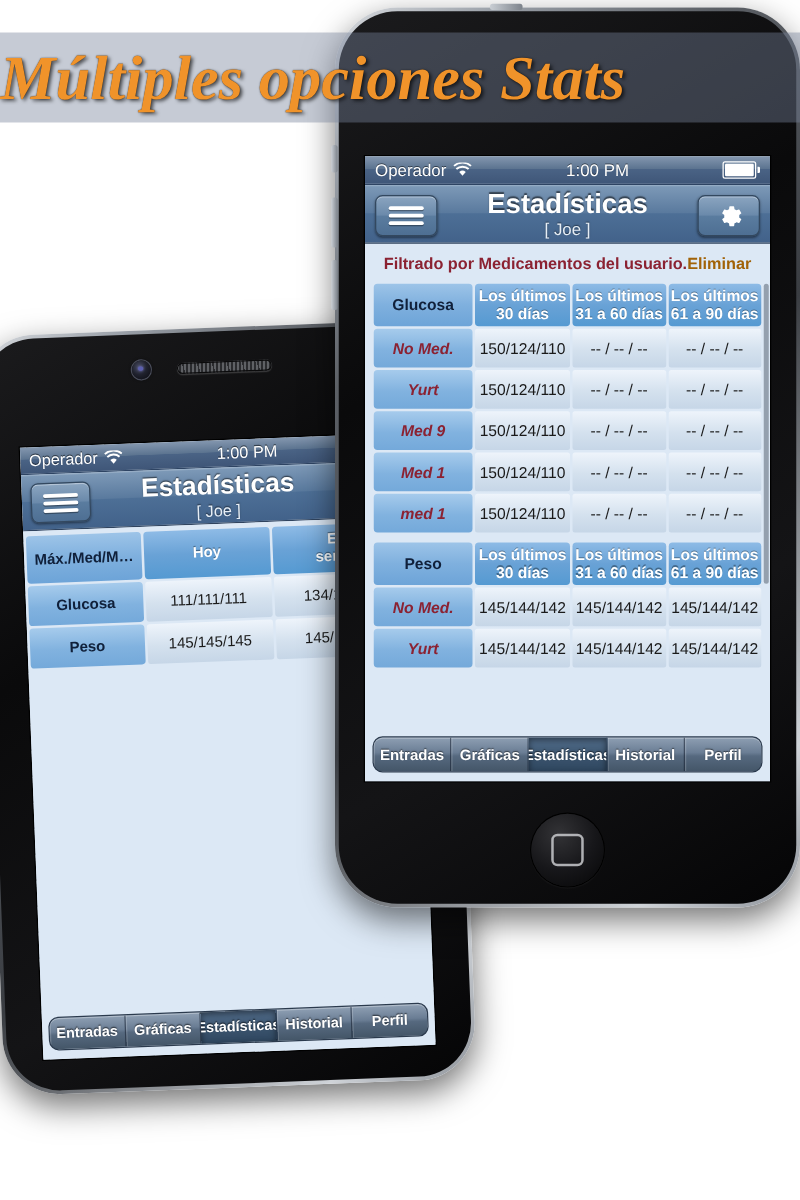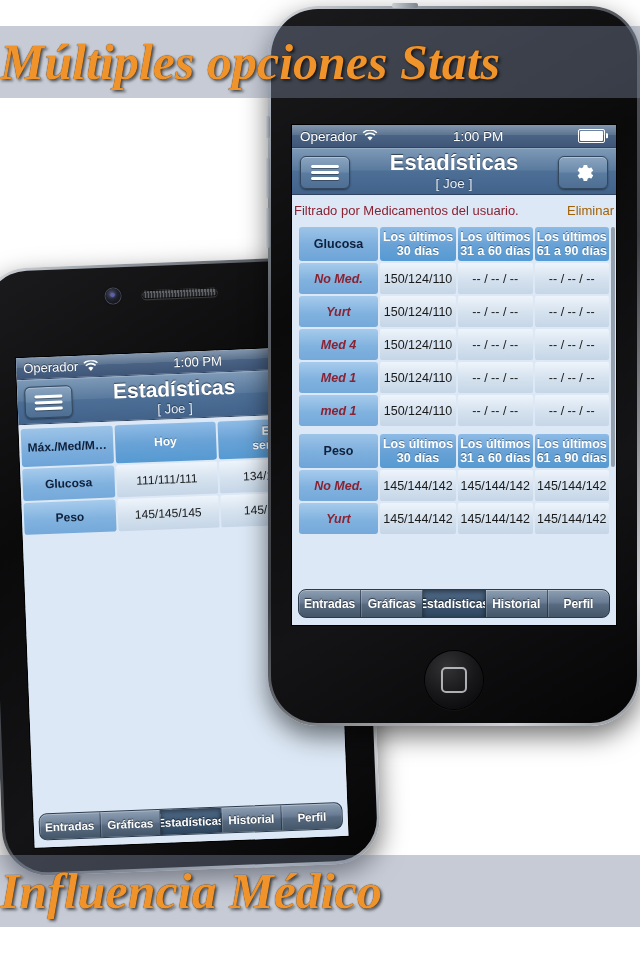--- a/index.html
+++ b/index.html
@@ -253,21 +253,21 @@
             <div class="navtitle" style="font-size:22px;">Estadísticas</div>
             <div class="navsub" style="font-size:13.5px;">[ Joe ]</div>
           </div>
           <div class="navbtn" style="right:8px;top:8px;width:48px;height:31px;">
             <svg width="22" height="22" viewBox="0 0 24 24">
               <path fill="#fff" d="M12 8.4a3.6 3.6 0 1 0 0 7.2 3.6 3.6 0 0 0 0-7.2zm9.1 4.6c.06-.33.09-.66.09-1s-.03-.67-.09-1l1.7-1.3a.5.5 0 0 0 .12-.62l-1.6-2.8a.5.5 0 0 0-.6-.22l-2 .8a7.3 7.3 0 0 0-1.7-1l-.3-2.1a.5.5 0 0 0-.5-.42h-3.2a.5.5 0 0 0-.5.42l-.3 2.1c-.62.25-1.19.58-1.7 1l-2-.8a.5.5 0 0 0-.6.22l-1.6 2.8a.5.5 0 0 0 .12.62l1.7 1.3c-.06.33-.09.66-.09 1s.03.67.09 1l-1.7 1.3a.5.5 0 0 0-.12.62l1.6 2.8a.5.5 0 0 0 .6.22l2-.8c.51.42 1.08.75 1.7 1l.3 2.1a.5.5 0 0 0 .5.42h3.2a.5.5 0 0 0 .5-.42l.3-2.1c.62-.25 1.19-.58 1.7-1l2 .8a.5.5 0 0 0 .6-.22l1.6-2.8a.5.5 0 0 0-.12-.62l-1.7-1.3z"></path>
             </svg>
           </div>
         </div>
 
-        <div class="filterbar" style="height:30px;padding:0 2px;font-size:13px;">
+        <div class="filterbar" style="height:30px;padding:0 15px;font-size:13px;font-weight:bold;">
           <span class="filtertext">Filtrado por Medicamentos del usuario.</span>
           <span class="filterclear">Eliminar</span>
         </div>
 
         <div class="content" style="padding:0 5px 0 5px;">
           <table class="stats" style="font-size:12.5px;" id="front-table-0">
               <tbody>
                 <tr>
                   <td class="hdr-label" style="width:26%;height:32px">Glucosa</td>
                   <td class="hdr-col" style="width:25%;height:32px">Los últimos<br>30 días</td>
@@ -280,21 +280,21 @@
                   <td class="cell">-- / -- / --</td>
                   <td class="cell">-- / -- / --</td>
                 </tr>
                 <tr>
                   <td class="row-label" style="height:29px">Yurt</td>
                   <td class="cell">150/124/110</td>
                   <td class="cell">-- / -- / --</td>
                   <td class="cell">-- / -- / --</td>
                 </tr>
                 <tr>
-                  <td class="row-label" style="height:29px">Med 4</td>
+                  <td class="row-label" style="height:29px">Med 9</td>
                   <td class="cell">150/124/110</td>
                   <td class="cell">-- / -- / --</td>
                   <td class="cell">-- / -- / --</td>
                 </tr>
                 <tr>
                   <td class="row-label" style="height:29px">Med 1</td>
                   <td class="cell">150/124/110</td>
                   <td class="cell">-- / -- / --</td>
                   <td class="cell">-- / -- / --</td>
                 </tr>
@@ -346,17 +346,14 @@
     </div>
 
     <div class="homebtn" style="left:50%;top:645px;transform:translateX(-50%);width:58px;height:58px;">
         <span></span>
       </div>
   </div>
 
   <div class="banner" id="banner-top">
     <span>Múltiples opciones Stats</span>
   </div>
-  <div class="banner" id="banner-bottom">
-    <span>Influencia Médico</span>
-  </div>
 
 </div>
 
 </body></html>

